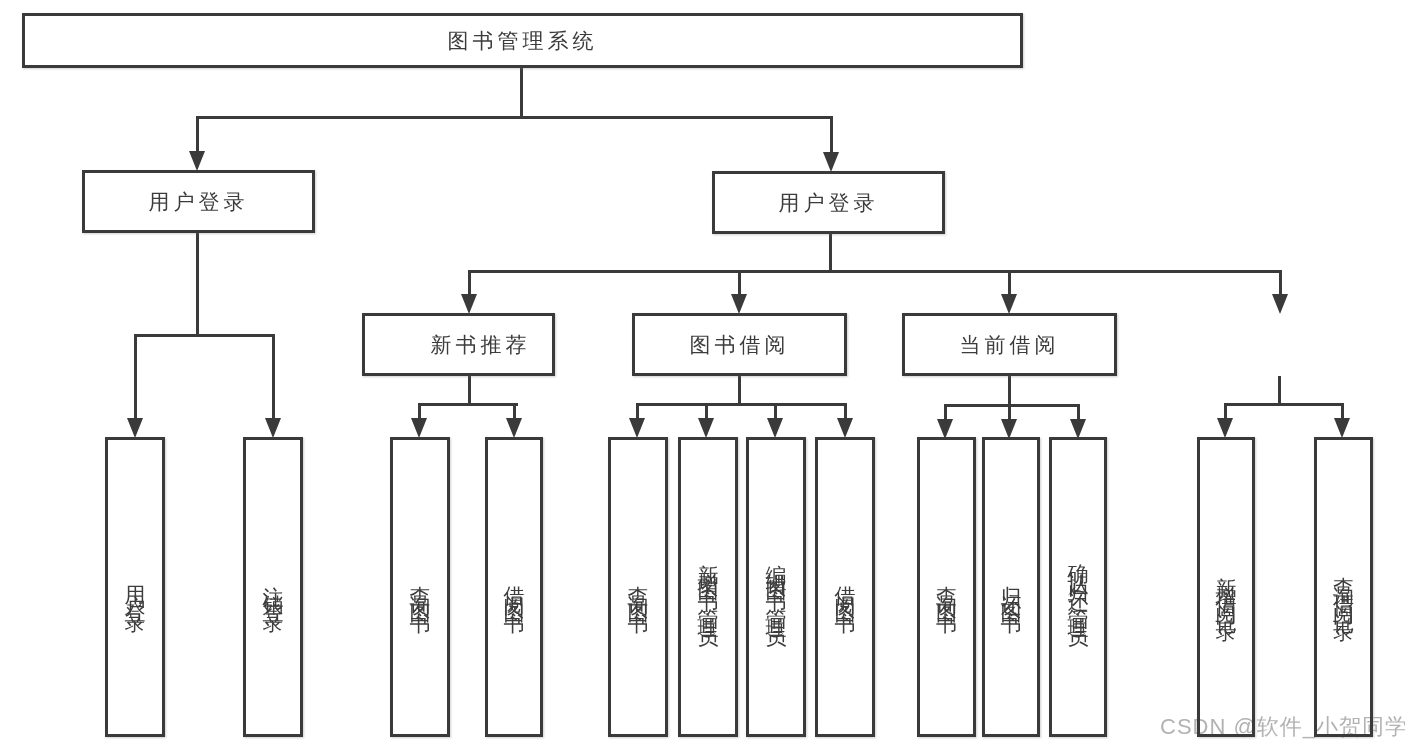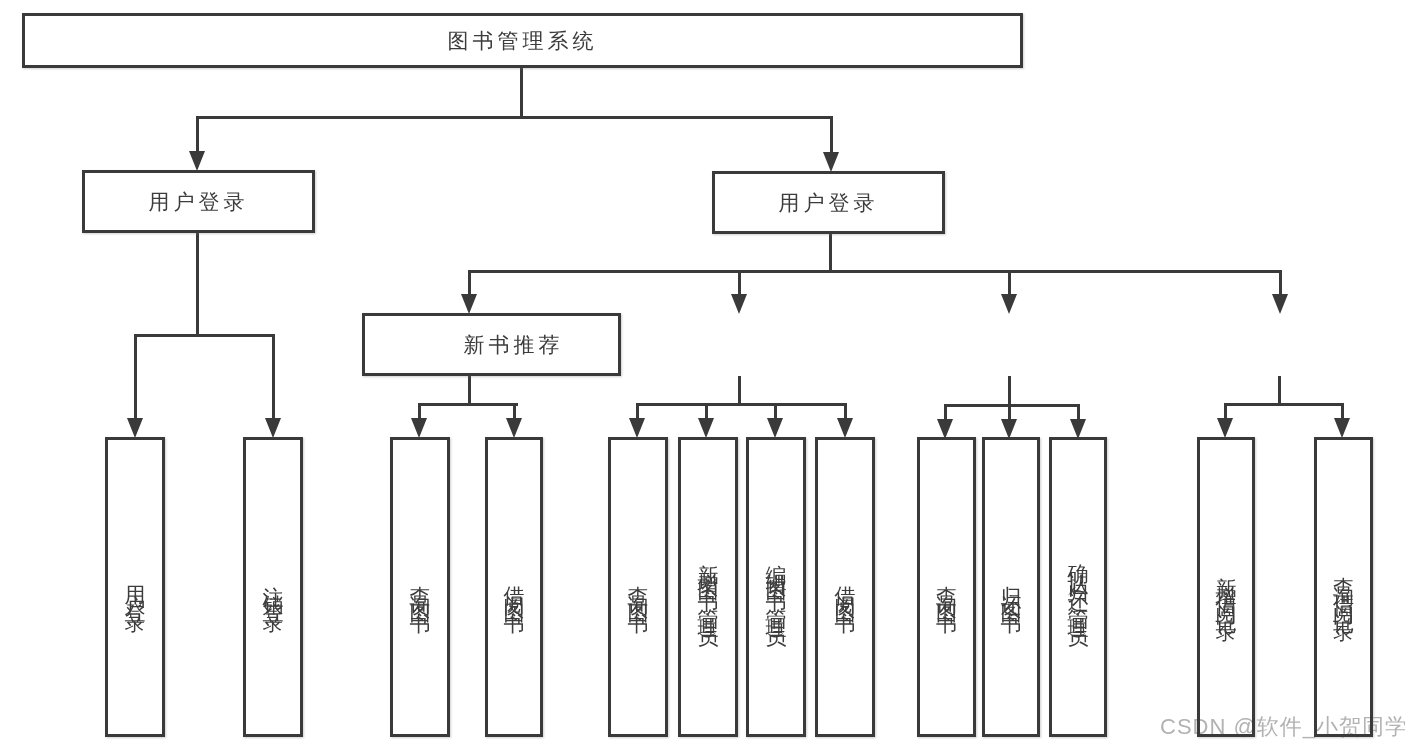--- a/index.html
+++ b/index.html
@@ -67,21 +67,23 @@
 </head>
 <body>
 
 <div class="canvas">
 
   <div class="box" style="left:22px; top:13px; width:1001px; height:55px;">图书管理系统</div>
 
   <div class="box" style="left:82px; top:170px; width:233px; height:63px;">用户登录</div>
   <div class="box" style="left:712px; top:171px; width:233px; height:63px;">用户登录</div>
 
-  <div class="box" style="left:362px; top:313px; width:259px; height:63px;padding-left:44px;">新书推荐</div>
+  <div class="box" style="left:362px; top:313px; width:193px; height:63px;padding-left:44px;">新书推荐</div>
+  <div class="box" style="left:632px; top:313px; width:215px; height:63px;">图书借阅</div>
+  <div class="box" style="left:902px; top:313px; width:215px; height:63px;">当前借阅</div>
 
   <div class="box vert" style="left:105px; top:437px; width:60px; height:300px;">用户登录</div>
   <div class="box vert" style="left:243px; top:437px; width:60px; height:300px;">注销登录</div>
 
   <div class="box vert" style="left:390px; top:437px; width:60px; height:300px;">查询图书</div>
   <div class="box vert" style="left:485px; top:437px; width:58px; height:300px;">借阅图书</div>
 
   <div class="box vert" style="left:608px; top:437px; width:60px; height:300px;">查询图书</div>
   <div class="box vert" style="left:678px; top:437px; width:60px; height:300px;">新增图书（管理员）</div>
   <div class="box vert" style="left:746px; top:437px; width:60px; height:300px;">编辑图书（管理员）</div>

